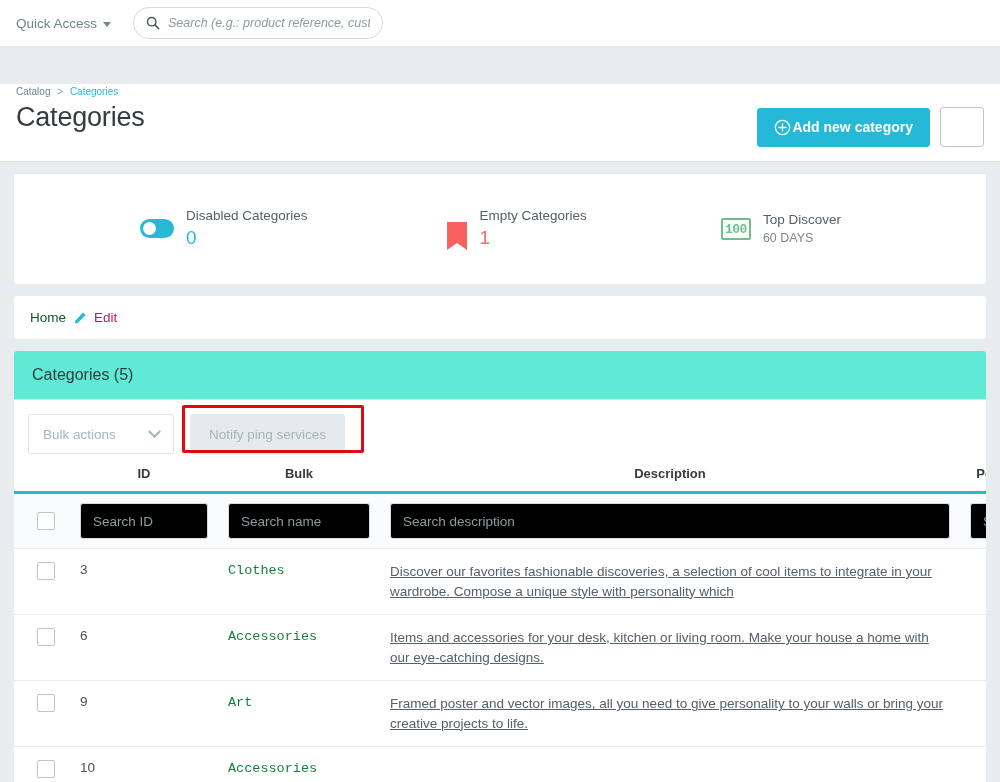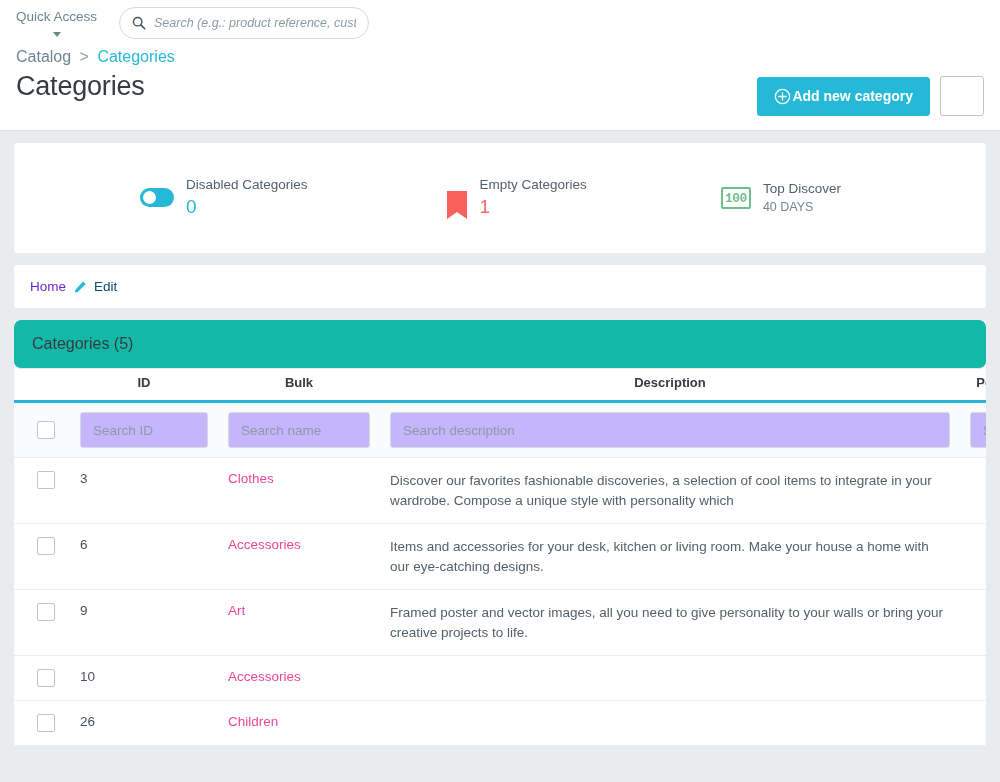--- a/index.html
+++ b/index.html
@@ -21,21 +21,20 @@
     display: flex;
     align-items: center;
     padding: 0 16px;
   }
   .quick-access {
     display: flex; align-items: center; gap: 6px;
     color: #6c868e;
     font-size: 13.5px;
     cursor: pointer;
     margin-right: 22px;
-    flex-direction: column;
   }
   .caret-down {
     width: 0; height: 0;
     border-left: 4px solid transparent;
     border-right: 4px solid transparent;
     border-top: 5px solid #6c868e;
     display: inline-block;
     margin-top: 2px;
   }
   .search-wrap {
@@ -60,24 +59,25 @@
   .search-wrap input::placeholder { color: #8d9ba3; font-style: italic; }
 
   
   .page-header {
     background: #ffffff;
     padding: 0 16px 14px 16px;
     border-bottom: 1px solid #dfe3e6;
     position: relative;
   }
   .breadcrumb {
-    font-size: 16px;
+    font-size: 10px;
     color: #6c868e;
     padding-top: 2px;
     margin-bottom: 4px;
+    margin-top: 38px;
   }
   .breadcrumb .sep { margin: 0 4px; color: #8d9ba3; }
   .breadcrumb a { color: #25b9d7; text-decoration: none; }
   .title-row { display: flex; align-items: flex-start; justify-content: space-between; }
   h1.page-title {
     font-size: 27px;
     font-weight: 400;
     color: #363a41;
     margin: 0;
     line-height: 1.25;
@@ -164,37 +164,36 @@
 
   
   .path-card {
     background: #fff;
     border-radius: 3px;
     margin-top: 12px;
     padding: 14px 16px;
     display: flex; align-items: center; gap: 7px;
     font-size: 13.5px;
   }
-  .path-card .home { color: #6d28d9; }
-  .path-card .edit-link { color: #0c4a6e; text-decoration: none; }
+  .path-card .home { color: #14532d; }
+  .path-card .edit-link { color: #be185d; text-decoration: none; }
 
   
   .panel {
     background: #fff;
     border-radius: 3px;
     margin-top: 12px;
     overflow: hidden;
   }
   .panel-head {
-    background: #14b8a6;
+    background: #5eead4;
     border-bottom: 1px solid #e3e7ea;
     padding: 15px 18px;
     font-size: 16px;
     color: #363a41;
-    border-radius: 7px;
   }
   .panel-toolbar {
     padding: 14px 14px 6px 14px;
     display: flex; align-items: center; gap: 16px;
     position: relative;
   }
   .bulk-btn {
     background: #fff;
     border: 1px solid #dfe3e6;
     border-radius: 3px;
@@ -253,34 +252,34 @@
   tr.filter-row input {
     width: 100%;
     height: 36px;
     border: 1px solid #d6dbe0;
     border-radius: 3px;
     padding: 0 12px;
     font-family: "Liberation Sans", sans-serif;
     font-size: 13.5px;
     color: #55606a;
     outline: none;
-    background: #c4b5fd;
+    background: #000000;
   }
   tr.filter-row input::placeholder { color: #8d9ba3; }
 
   tr.data-row td {
     padding: 13px 10px;
     border-bottom: 1px solid #e9edef;
     font-size: 13.5px;
     color: #55606a;
     vertical-align: top;
   }
   tr.data-row td.id-cell { color: #4a5159; }
-  tr.data-row a.name-link { color: #ec4899; text-decoration: none; }
-  td.desc-cell { line-height: 1.45; color: #55606a; }
+  tr.data-row a.name-link { color: #15803d; text-decoration: none; font-family: Liberation Mono, monospace; }
+  td.desc-cell { line-height: 1.45; color: #55606a; text-decoration: underline; }
 
   .cb {
     width: 18px; height: 18px;
     border: 1px solid #bbc7cd;
     border-radius: 2px;
     background: #fff;
     display: inline-block;
     cursor: pointer;
     vertical-align: middle;
   }
@@ -346,41 +345,49 @@
         <div class="kpi-value red">1</div>
       </div>
     </div>
 
     <div class="kpi" style="padding-left:124px;">
       <span class="hundred-icon">
         <span>100</span>
       </span>
       <div class="kpi-text">
         <div class="kpi-label">Top Discover</div>
-        <div class="kpi-sub">40 DAYS</div>
+        <div class="kpi-sub">60 DAYS</div>
       </div>
     </div>
 
     <div class="kpi" style="padding-left:196px;">
       
     </div>
 
   </div>
 
   <div class="path-card">
     <span class="home">Home</span>
     <svg width="14" height="14" viewBox="0 0 16 16">
       <path d="M11.4 1.6 L14.4 4.6 L5.4 13.6 L2 14.4 L2.8 11 Z" fill="#25b9d7"></path>
     </svg>
     <a href="#" class="edit-link">Edit</a>
   </div>
 
   <div class="panel">
     <div class="panel-head">Categories (5)</div>
 
+    <div class="panel-toolbar">
+      <div class="bulk-btn">
+        <span>Bulk actions</span>
+        <span class="chev"></span>
+      </div>
+      <button class="ping-btn">Notify ping services</button>
+      <div class="red-highlight"></div>
+    </div>
 
     <table class="grid">
       <colgroup>
         <col class="col-chk">
           <col class="col-id">
           <col class="col-name">
           <col class="col-desc">
           <col class="col-pos">
       </colgroup>
       <thead>

